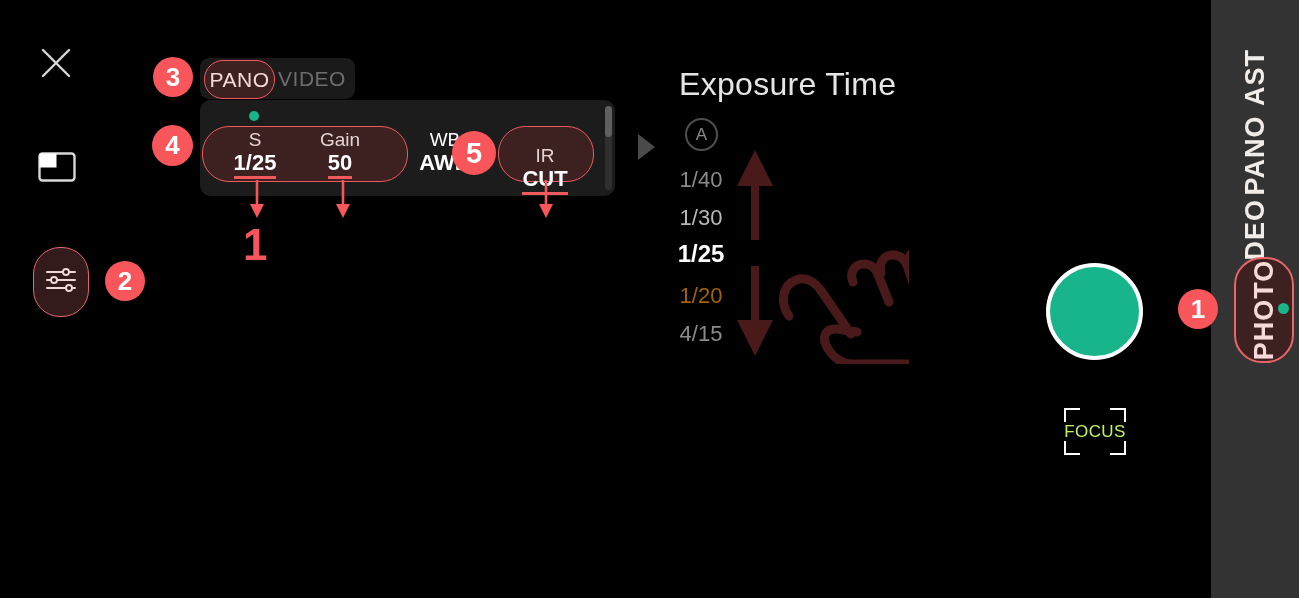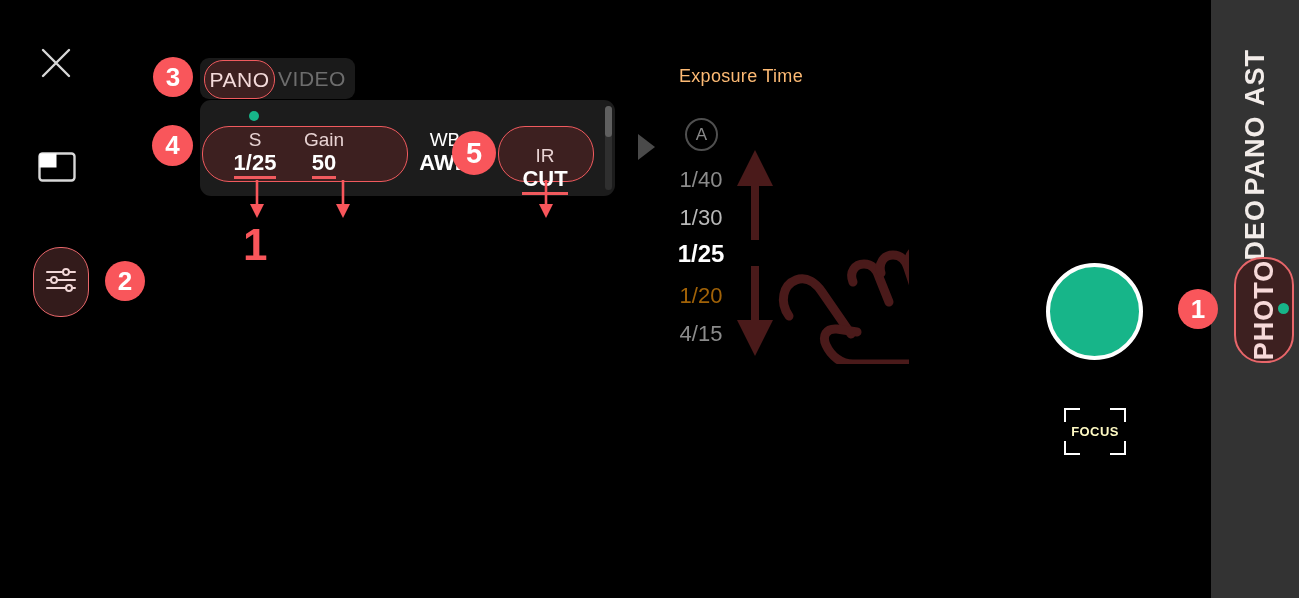--- a/index.html
+++ b/index.html
@@ -46,47 +46,47 @@
   .green-dot{position:absolute;left:249px;top:111px;width:10px;height:10px;border-radius:50%;background:#17b589;}
   .sg-pill{position:absolute;left:202px;top:126px;width:204px;height:54px;
         border:1.4px solid #f05a5e;border-radius:27px;background:#3d2020;}
   .ir-pill{position:absolute;left:498px;top:126px;width:94px;height:54px;
         border:1.4px solid #f05a5e;border-radius:27px;background:#3d2020;}
   .fld{position:absolute;text-align:center;}
   .fld .k{font-size:19px;color:#e8d3d3;line-height:22px;}
   .fld .v{font-size:22px;font-weight:bold;color:#fff;line-height:24px;}
   .fld .v.u{display:inline-block;border-bottom:3px solid #f05a5e;padding-bottom:1px;}
   .f-s   {left:225px;top:129px;width:60px;}
-  .f-gain{left:284px;top:129px;width:80px;}
+  .f-gain{left:300px;top:129px;width:80px;}
   .f-wb  {left:410px;top:129px;width:70px;}
   .f-ir  {left:510px;top:145px;width:70px;}
   .f-wb .k{color:#fff;}
   .scrollbar{position:absolute;left:605px;top:106px;width:7px;height:84px;border-radius:4px;background:#2f2f2f;}
   .scrollthumb{position:absolute;left:605px;top:106px;width:7px;height:31px;border-radius:4px;background:#5f5f5f;}
   .nextarrow{position:absolute;left:638px;top:134px;width:0;height:0;
         border-top:13px solid transparent;border-bottom:13px solid transparent;border-left:17px solid #4a4a4a;}
 
   
-  .exp-title{position:absolute;left:679px;top:66px;font-size:18px;color:#fdba74;letter-spacing:.3px;}
+  .exp-title{position:absolute;left:679px;top:66px;font-size:32px;color:#e5e5e5;letter-spacing:.3px;}
   .auto-circ{position:absolute;left:685px;top:118px;width:29px;height:29px;border-radius:50%;
         border:2px solid #4f4f4f;color:#8a8a8a;font-size:17px;display:flex;align-items:center;justify-content:center;}
   .ev{position:absolute;text-align:center;width:72px;left:665px;font-size:22px;}
   .ev-0{top:167px;color:#8b8b8b;}
   .ev-1{top:205px;color:#b8b8b8;}
   .ev-2{top:240px;color:#ffffff;font-size:24px;font-weight:bold;}
   .ev-3{top:283px;color:#a16207;}
   .ev-4{top:321px;color:#8b8b8b;}
   .gesture{position:absolute;left:733px;top:142px;width:176px;height:222px;}
 
   
   .shutter{position:absolute;left:1046px;top:263px;width:97px;height:97px;border-radius:50%;
         background:#17b589;border:4px solid #ffffff;box-sizing:border-box;}
   .focus{position:absolute;left:1064px;top:408px;width:62px;height:47px;}
   .focus .lbl{position:absolute;left:0;top:0;width:62px;height:47px;display:flex;align-items:center;justify-content:center;
-        font-size:13px;font-weight:bold;color:#fef9c3;letter-spacing:.4px;}
+        font-size:17px;font-weight:normal;color:#bef264;letter-spacing:.4px;}
 
   
   .badge{position:absolute;border-radius:50%;background:#f9565b;color:#fff;
         display:flex;align-items:center;justify-content:center;font-weight:bold;}
   .b1{left:1178px;top:289px;width:40px;height:40px;font-size:26px;}
   .b2{left:105px;top:261px;width:40px;height:40px;font-size:26px;}
   .b3{left:153px;top:57px;width:40px;height:40px;font-size:26px;}
   .b4{left:152px;top:125px;width:41px;height:41px;font-size:26px;}
   .b5{left:452px;top:131px;width:44px;height:44px;font-size:29px;}
   .callout{position:absolute;color:#f9565b;font-weight:bold;font-size:44px;letter-spacing:.5px;}

